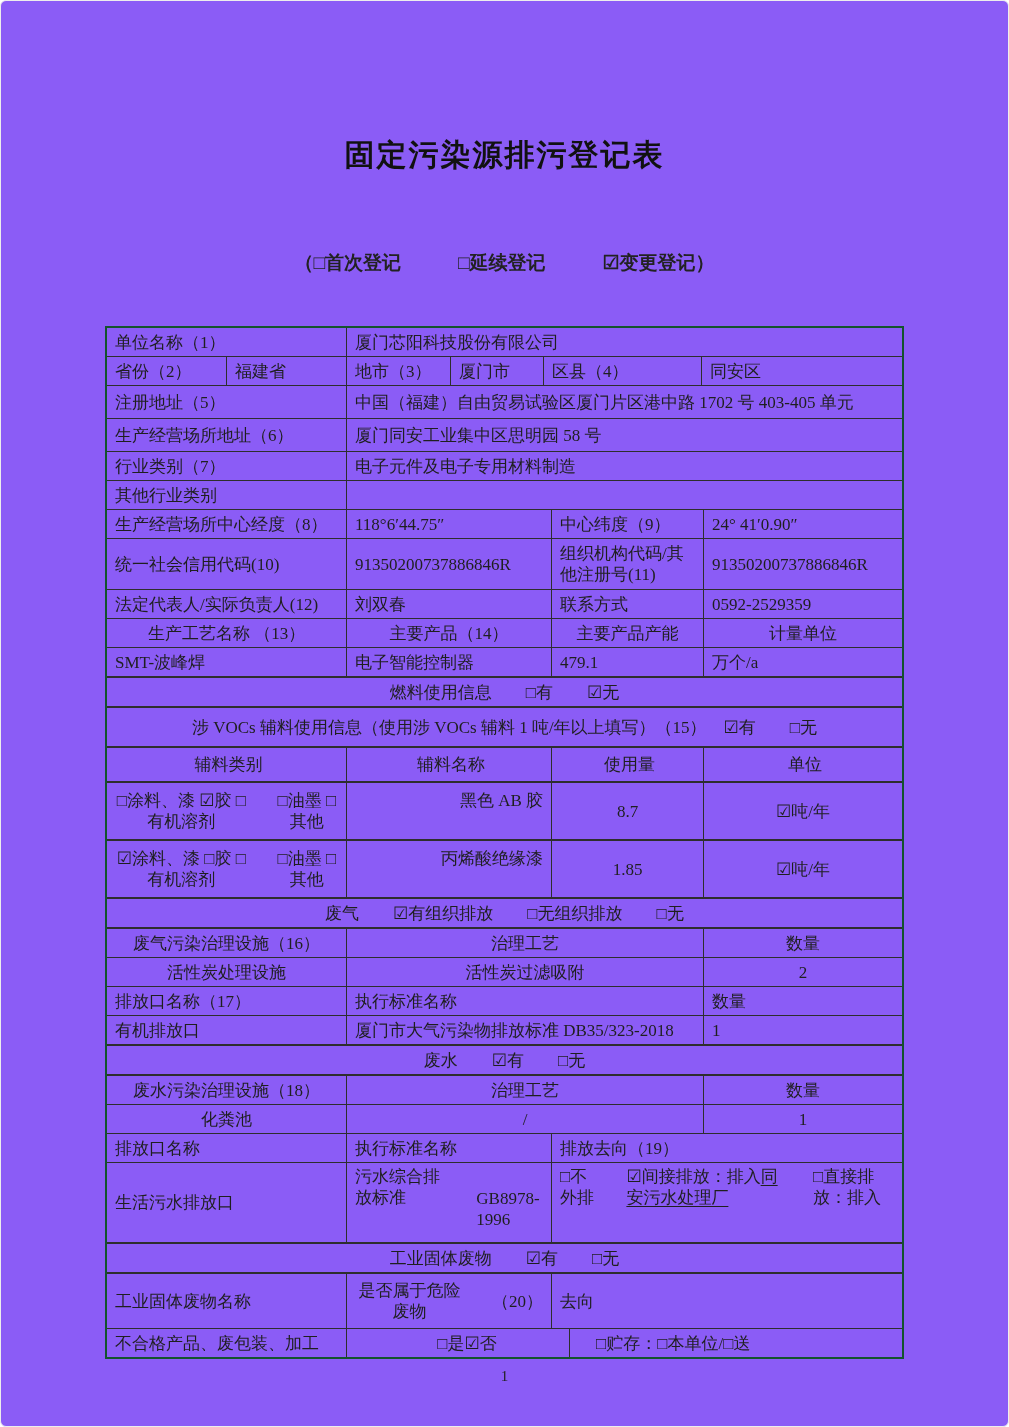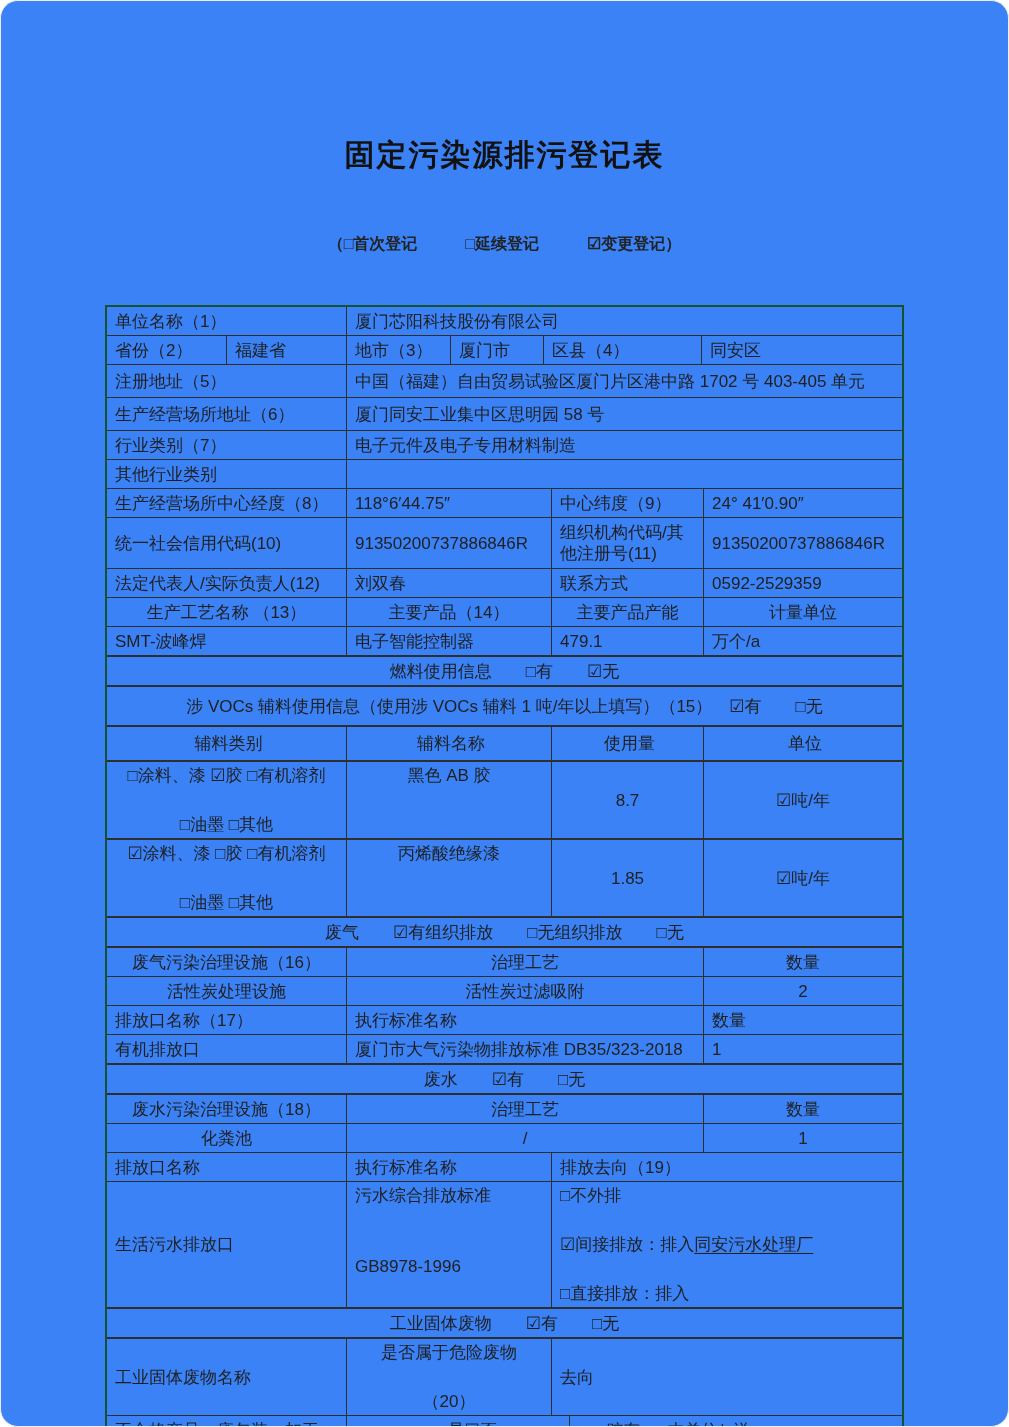--- a/index.html
+++ b/index.html
@@ -1,37 +1,37 @@
 <!DOCTYPE html>
 <html><head>
 <meta charset="utf-8">
 <style>
   html,body{margin:0;padding:0;background:#fff;}
   .page{
     position:relative;
     width:1007px;height:1425px;
-    background:#3b82f6;
+    background:#8b5cf6;
     border:1px solid #ededed;
-    border-radius:18px;
-    font-family:Liberation Sans, sans-serif;
+    border-radius:6px;
+    font-family:Liberation Serif, serif;
     color:#1f1f1f;
     overflow:hidden;
   }
   .doc-title{
     margin-top:134px;
     text-align:center;
     font-size:30px;
     font-weight:bold;
     letter-spacing:2px;
     color:#111;
   }
   .doc-subtitle{
-    margin-top:58px;
+    margin-top:74px;
     text-align:center;
-    font-size:16px;
+    font-size:19px;
     font-weight:bold;
     color:#222;
     white-space:pre;
   }
   .doc-table{
     width:795px;
     margin:50px auto 0;
     border:2px solid #14532d;
     font-size:17px;
   }
@@ -42,21 +42,21 @@
     box-sizing:border-box;
     border-right:1px solid #2e2e2e;
     padding:3px 8px;
     display:flex;
     align-items:center;
     min-height:28px;
     line-height:21px;
   }
   .cell.last{border-right:none;}
   .cell.center{justify-content:center;text-align:center;}
-  .cell.col{flex-direction:column;justify-content:flex-start;align-items:center;gap:28px;}
+  .cell.col{flex-direction:row;justify-content:flex-end;align-items:center;gap:28px;}
   .cell.col.left-col{align-items:flex-start;}
   .cell .line{display:block;}
   .u{text-decoration:underline;text-underline-offset:3px;}
   
   .cA{width:30.19%;flex:none;}
   .cB{width:25.79%;flex:none;}
   .cC{width:19.12%;flex:none;}
   .cD{width:24.9%;flex:none;}
   .cBC{width:44.91%;flex:none;}
   .cCD{width:44.02%;flex:none;}

